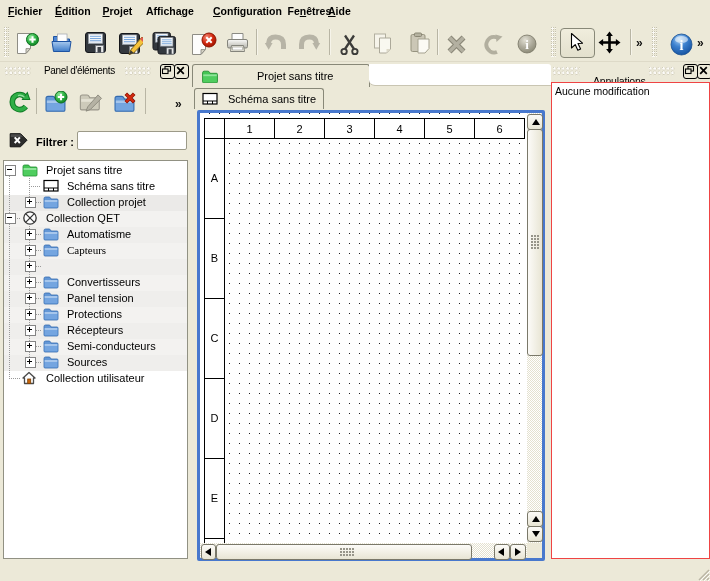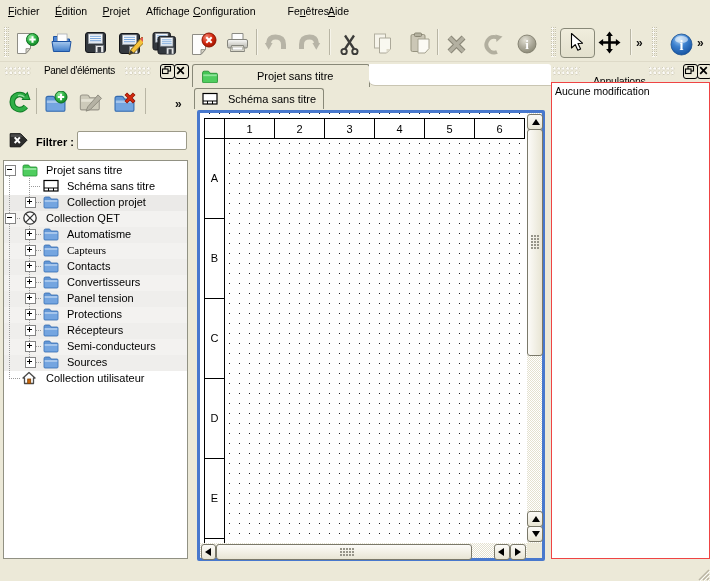--- a/index.html
+++ b/index.html
@@ -1,20 +1,20 @@
 <!DOCTYPE html>
 <html><head>
 <meta charset="utf-8">
 <style>
   html,body{margin:0;padding:0;}
   body{width:710px;height:581px;position:relative;overflow:hidden;
        background:#ece9d8;font-family:"Liberation Sans",sans-serif;color:#000;}
   .abs{position:absolute;}
   
-  #menubar{left:0;top:0;width:710px;height:23px;}
+  #menubar{left:0;top:0;width:710px;height:23px;font-weight:bold;}
   #menubar .mi{position:absolute;top:0;height:22px;line-height:22px;font-size:10.5px;}
   
   #toolbar{left:0;top:23px;width:710px;height:38px;border-bottom:1px solid #dedac8;}
   .tsep{position:absolute;top:6px;width:1px;height:26px;background:#b8b5a4;border-right:1px solid #f6f4ea;}
   .handle{position:absolute;width:5px;
     background-image:radial-gradient(circle at 1.5px 1.5px,#fbfaf6 0 1px,#c6c2ae 1.4px,transparent 1.8px);
     background-size:4px 4px;}
   .chev{position:absolute;font-size:12px;font-weight:bold;color:#111;}
   
   .dock-title{height:18px;}
@@ -201,21 +201,21 @@
   <rect x="6.7" y="9" width="3" height="4.5" fill="#c8650a" stroke="#7c3f04" stroke-width="0.8"></rect>
 </g>
 </defs>
 </svg>
 
 <div id="menubar" class="abs">
   <div class="mi" style="left:8px;"><u>F</u>ichier</div>
   <div class="mi" style="left:55px;"><u>É</u>dition</div>
   <div class="mi" style="left:102.5px;"><u>P</u>rojet</div>
   <div class="mi" style="left:146px;">Afficha<u>g</u>e</div>
-  <div class="mi" style="left:193px;"><u>C</u>onfiguration</div>
+  <div class="mi" style="left:213px;"><u>C</u>onfiguration</div>
   <div class="mi" style="left:287.5px;">Fe<u>n</u>êtres</div>
   <div class="mi" style="left:328px;"><u>A</u>ide</div>
 </div>
 
 <div id="toolbar" class="abs">
   <div class="handle" style="left:4px;top:4px;height:30px;"></div>
   <div id="tb-icons">
     <svg class="abs" style="left:16px;top:8px;" width="25" height="25" viewBox="0 0 25 25">
       <use href="#pageicon" x="1" y="2"></use>
         <use href="#greenplus" x="16.5" y="8.5"></use>
@@ -410,26 +410,20 @@
       <svg class="abs" style="left:39px;top:0;" width="16" height="16">
         <use href="#folderblue"></use>
       </svg>
       <div class="lbl" style="left:63px;">Automatisme</div>
     </div>
   <div class="trow" style="top:81px;">
       <svg class="abs" style="left:39px;top:0;" width="16" height="16">
         <use href="#folderblue"></use>
       </svg>
       <div class="lbl" style="left:63px;font-family:Liberation Serif, serif;">Capteurs</div>
-    </div>
-  <div class="trow" style="top:97px;">
-      <svg class="abs" style="left:39px;top:0;" width="16" height="16">
-        <use href="#folderblue"></use>
-      </svg>
-      <div class="lbl" style="left:63px;">Contacts</div>
     </div>
   <div class="trow" style="top:113px;">
       <svg class="abs" style="left:39px;top:0;" width="16" height="16">
         <use href="#folderblue"></use>
       </svg>
       <div class="lbl" style="left:63px;">Convertisseurs</div>
     </div>
   <div class="trow" style="top:129px;">
       <svg class="abs" style="left:39px;top:0;" width="16" height="16">
         <use href="#folderblue"></use>

